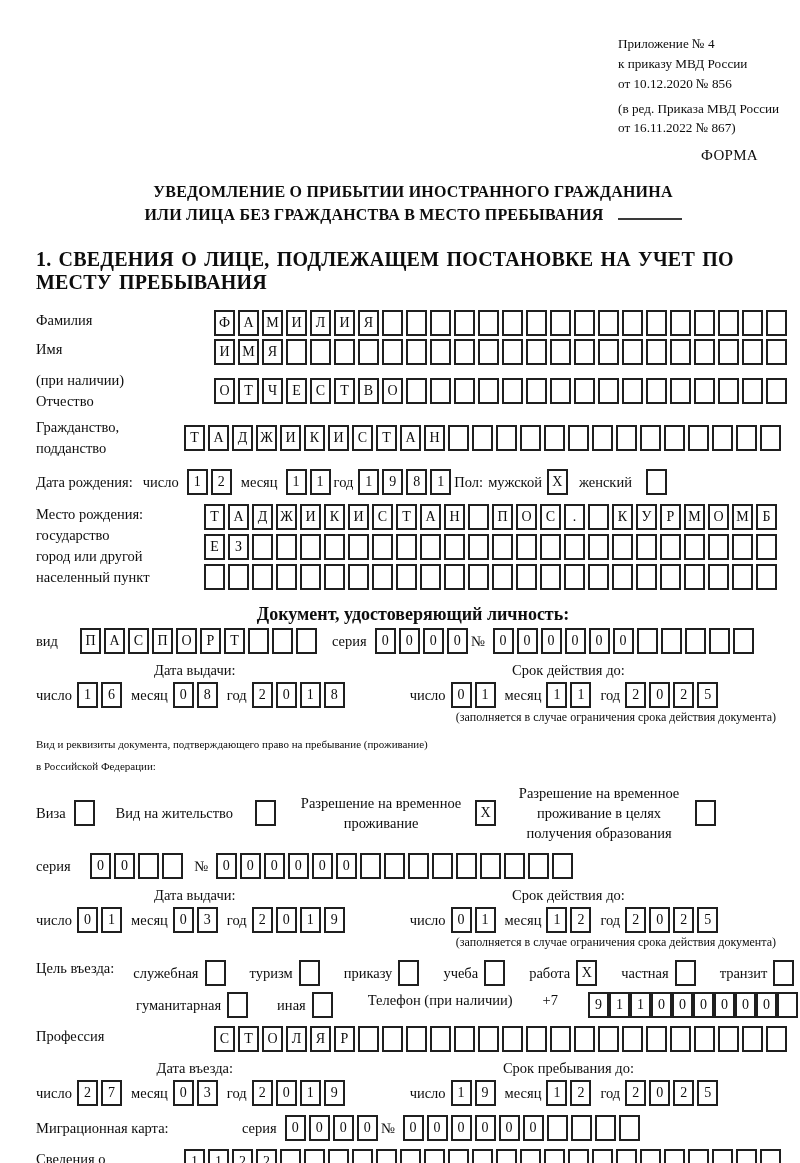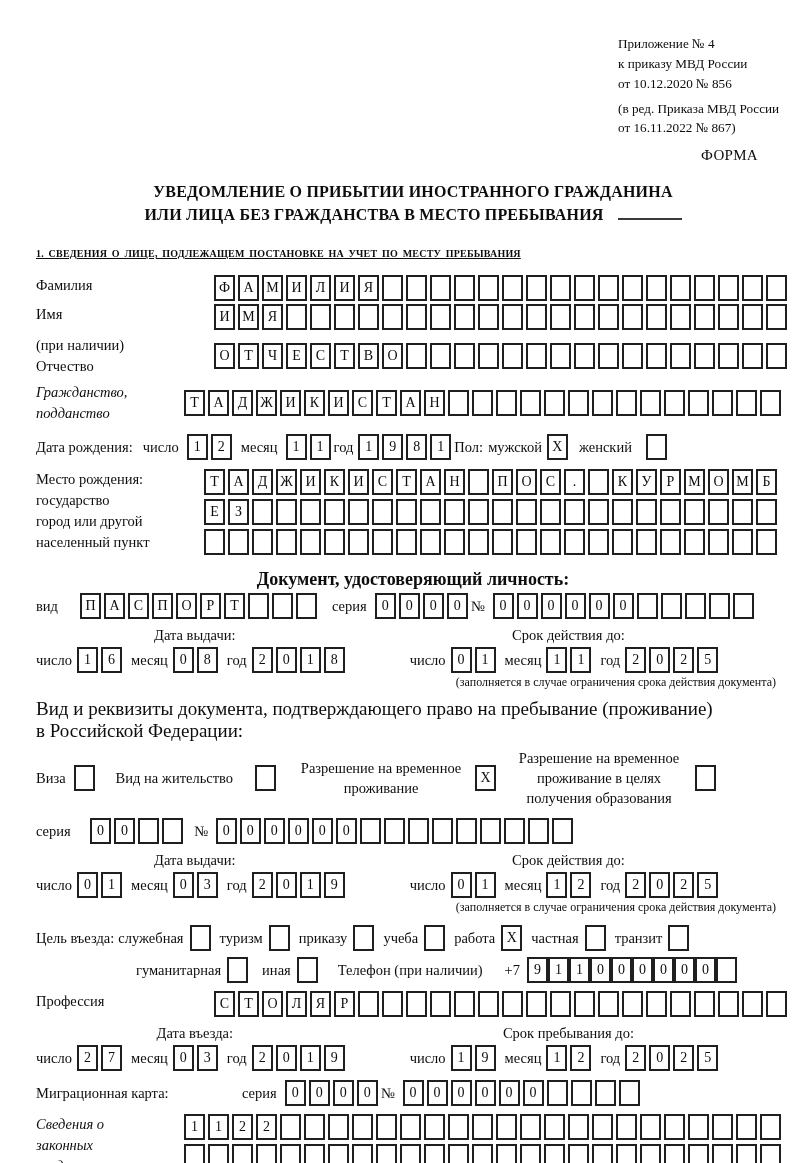--- a/index.html
+++ b/index.html
@@ -11,55 +11,55 @@
   .appendix { margin-left:582px; font-size:13.2px; line-height:20px; width:200px; }
   .appendix .ref2 { margin-top:5px; line-height:19px; }
   .forma { text-align:right; padding-right:32px; font-weight:normal; font-size:15px;
     margin-top:10px; letter-spacing:.3px; }
 
   .title { text-align:center; font-weight:bold; font-size:16px; line-height:23px;
     margin-top:16px; letter-spacing:.2px; }
   .title .stub { display:inline-block; width:64px; border-bottom:2px solid #3a3a3a;
     margin-left:14px; height:14px; }
 
-  .section-heading { margin-top:22px; font-weight:bold; font-size:10px;
-    word-spacing:2px; letter-spacing:.2px;text-decoration:underline; }
+  .section-heading { margin-top:22px; font-weight:bold; font-size:20px;
+    word-spacing:2px; letter-spacing:.2px; }
 
   .frow { display:flex; align-items:center; margin-top:5px; white-space:nowrap; }
   .frow.tight { margin-top:3px; }
   .lbl { font-size:14.5px; }
   .label-col { flex:none; font-size:14.5px; line-height:21px; align-self:flex-start; }
-  .w178 { width:178px; } .w148 { width:148px;font-style:italic; } .w168 { width:168px; }
+  .w178 { width:178px; } .w148 { width:148px; } .w168 { width:168px; }
 
   .cells { display:flex; flex:none; }
   .cell { flex:none; width:21px; height:26px; border:2px solid #1f1f1f; margin-right:3px;
     display:inline-flex; align-items:center; justify-content:center;
     font-size:14px; background:#fff; }
   .cellrows .cells { margin-bottom:4px; }
 
   .inline-gap { display:inline-block; width:10px; }
 
   .center-heading { text-align:center; font-weight:bold; font-size:18px; margin-top:10px; }
 
   .dates-row { display:flex; margin-top:8px; align-items:center; }
   .date-group .hdr { text-align:center; font-size:14.5px; margin-bottom:3px; }
   .date-line { display:flex; align-items:center; white-space:nowrap; }
   .date-line .lbl { margin-right:5px; }
   .date-line .cells { margin-right:6px; }
   .date-group.right { margin-left:56px; }
   .fill-note { text-align:right; padding-right:14px; font-size:12px; margin-top:2px; }
 
-  .intro { font-size:19px; margin-top:8px; line-height:22px; }
+  .intro { font-size:11px; margin-top:8px; line-height:22px; }
 
   .permit-row { display:flex; align-items:center; margin-top:6px; }
   .permit-row .opt-text { font-size:14.5px; }
   .permit-row .cb { margin-left:8px; margin-right:0; }
   .opt-block { text-align:center; font-size:14.5px; line-height:20px; }
 
-  .purpose-row { display:flex; align-items:center; margin-top:10px; white-space:nowrap; }
+  .purpose-row { display:flex; margin-top:10px; white-space:nowrap;gap:15px; }
   .purpose-row .opt { display:flex; align-items:center; margin-right:9px; }
   .purpose-row .opt .lbl { margin-right:6px; }
   .purpose-row .cell { margin-right:0; }
   .legal-row { display:flex; align-items:flex-start; margin-top:8px; }
 </style>
 </head>
 <body>
 
 <div class="page">
 

